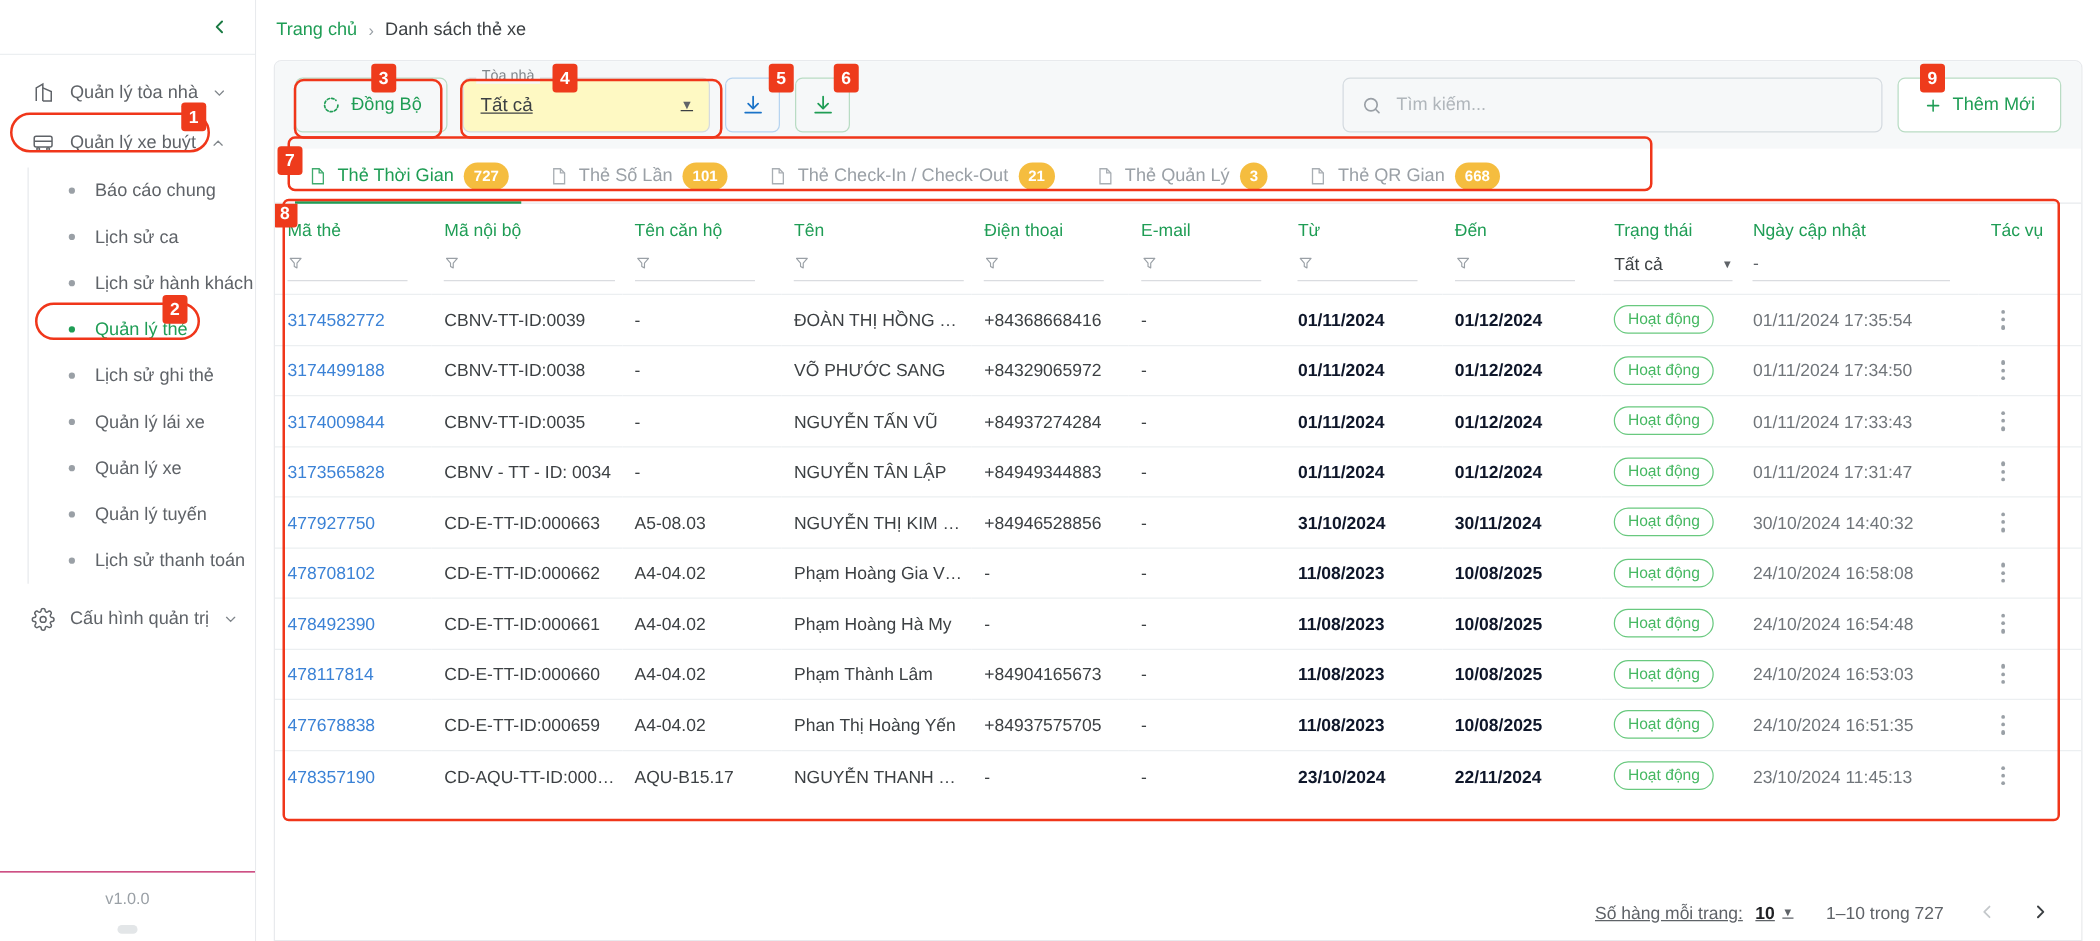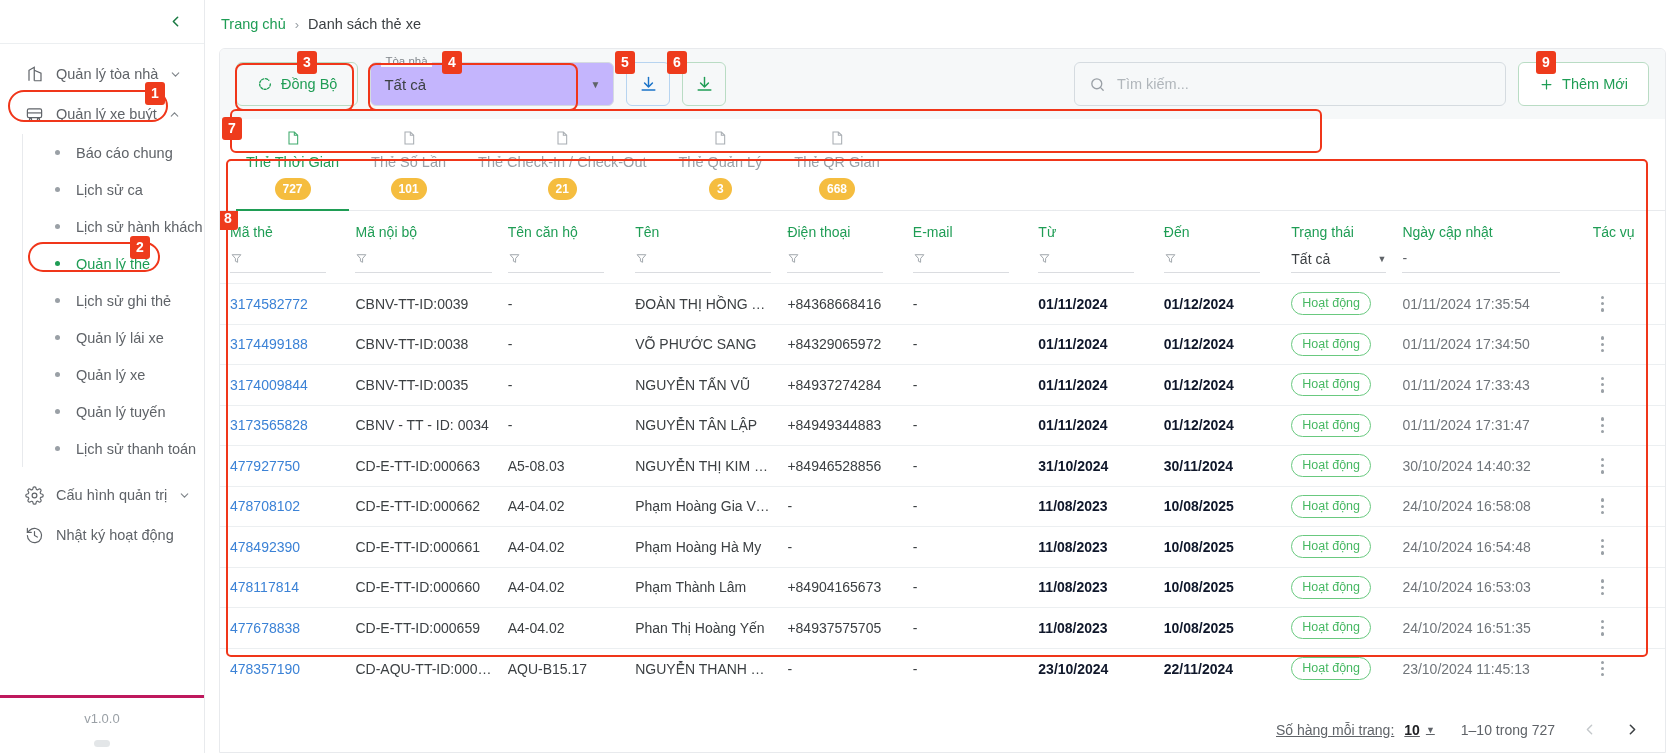--- a/index.html
+++ b/index.html
@@ -45,21 +45,21 @@
     display: flex; align-items: center; gap: 16px;
     height: 37px; cursor: pointer; color: #5f6368; font-size: 14.5px;
     position: relative; white-space: nowrap;
   }
   .nav-item .dot { width: 5px; height: 5px; border-radius: 50%; background: #9aa0a6; flex:0 0 5px; }
   .nav-item.active { color: #1f9d55; font-weight: 500; align-items: center; }
   .nav-item.active .dot { background: #1f9d55; }
 
   .sidebar-bottom { padding-bottom: 6px; }
   .sidebar-version {
-    border-top: 3px solid #be185d; text-align: center;
+    border-top: 1px solid #be185d; text-align: center;
     color: #9aa0a6; font-size: 13px; padding: 13px 0 8px;
   }
   .sidebar-handle {
     width: 16px; height: 7px; border-radius: 4px; background: #e3e6e8;
     margin: 6px auto 0;
   }
 
   
   .ring {
     position: absolute; border: 2px solid #f0361a; border-radius: 22px;
@@ -98,23 +98,23 @@
     padding: 13px 16px; background: #f6f8f9; position: relative;
   }
   .btn-sync {
     display: flex; align-items: center; justify-content: center; gap: 8px;
     height: 44px; padding: 0 20px;
     border: 1px solid #b9dcc4; border-radius: 6px; background: #f6f8f9;
     color: #1f9d55; font-size: 14.5px; font-weight: 500; cursor: pointer;
     white-space: nowrap;
   }
   .select-wrap {
-    position: relative; width: 244px; height: 44px;
-    border: 1px solid #d5dbe0; border-radius: 6px; background: #c4b5fd;
-    display: flex; align-items: center; padding: 0 13px; cursor: pointer;
+    position: relative; width: 198px; height: 44px;
+    border: 1px solid #d5dbe0; border-radius: 6px; background: #fef9c3;
+    display: flex; align-items: center; padding: 0 13px; cursor: pointer; text-decoration: underline;
   }
   .select-legend {
     position: absolute; top: -8px; left: 10px; background: #f6f8f9;
     padding: 0 4px; font-size: 11.5px; color: #80868b;
   }
   .select-value { font-size: 15px; color: #3c4043; font-weight: 500; flex: 1; }
   .select-caret { color: #5f6368; font-size: 10px; }
 
   .icon-btn {
     width: 44px; height: 44px; border-radius: 6px; background: #f6f8f9;
@@ -142,21 +142,21 @@
   }
 
   
   .tabs {
     display: flex; align-items: stretch; gap: 0; padding: 0 10px;
     border-bottom: 1px solid #e8eaed; background: #fff; position: relative;
   }
   .tab {
     display: flex; align-items: center; gap: 8px;
     padding: 11px 16px 10px; cursor: pointer; position: relative;
-    color: #9aa0a6; font-size: 14.5px; white-space: nowrap; flex-direction: column;
+    color: #9aa0a6; font-size: 14.5px; white-space: nowrap;
   }
   .tab.active { color: #1f9d55; font-weight: 500; }
   .tab.active::after {
     content: ""; position: absolute; left: 6px; right: 6px; bottom: -1px;
     height: 2.5px; background: #1f9d55;
   }
   .tab .tab-icon { display: flex; align-items: center; color: inherit; opacity: .85; }
   .tab.active .tab-icon { color: #1f9d55; }
   .pill {
     background: #f5bd3f; color: #fff; border-radius: 11px;
@@ -317,30 +317,20 @@
         </span>
         <span class="label">Cấu hình quản trị</span>
         <span class="chev">
           <svg width="13" height="13" viewBox="0 0 24 24" fill="none" stroke="currentColor" stroke-width="2" stroke-linecap="round">
               <polyline points="6 9 12 15 18 9"></polyline>
             </svg>
         </span>
       </div>
 
 
-      <div class="nav-group">
-        <span class="icon">
-          <svg width="19" height="19" viewBox="0 0 24 24" fill="none" stroke="currentColor" stroke-width="1.5" stroke-linecap="round">
-              <path d="M3 12a9 9 0 1 0 3-6.7L3 8"></path>
-              <polyline points="3 3 3 8 8 8"></polyline>
-              <polyline points="12 7 12 12 15.5 14"></polyline>
-            </svg>
-        </span>
-        <span class="label">Nhật ký hoạt động</span>
-      </div>
     </div>
 
     <div class="sidebar-bottom">
       <div class="sidebar-version">v1.0.0</div>
       <div class="sidebar-handle"></div>
     </div>
 
     <div class="ring" style="left:8px; top:90px; width:160px; height:32px;"></div>
     <div class="badge-num" style="left:145px; top:82px;">1</div>
 

